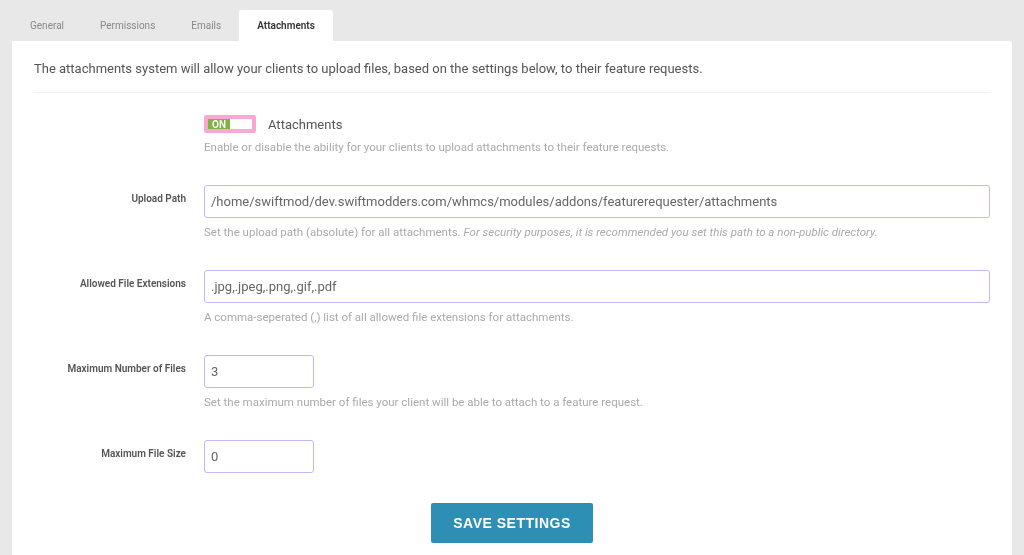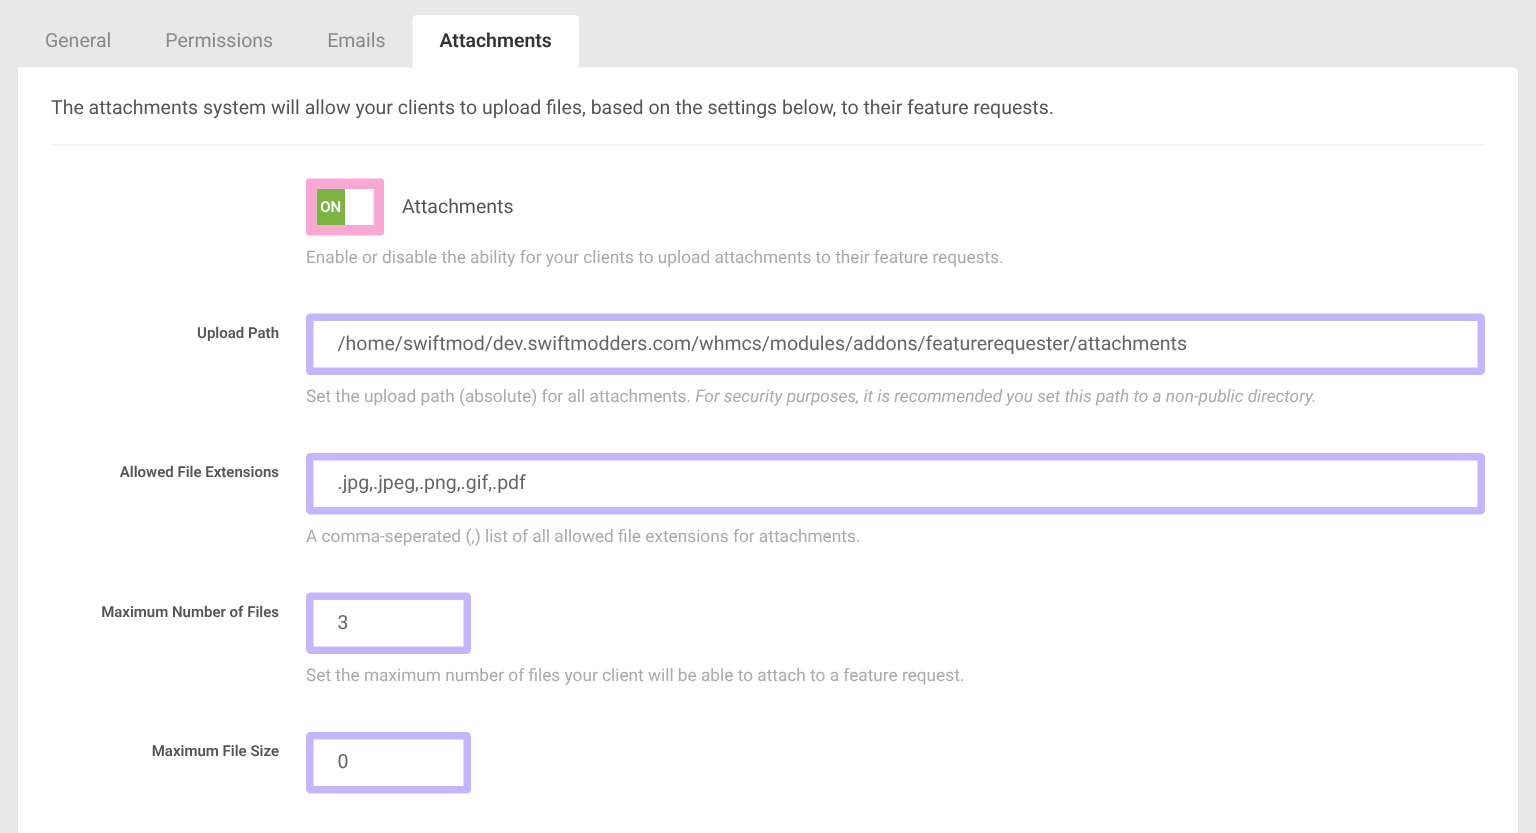--- a/index.html
+++ b/index.html
@@ -11,21 +11,21 @@
       color: #555;
     }
     .tabs {
       display: flex;
       gap: 0;
     }
     .tab {
       padding: 10px 18px;
       color: #888;
       cursor: pointer;
-      font-size: 13px;
+      font-size: 10px;
     }
     .tab.active {
       background: #fff;
       color: #333;
       font-weight: 600;
       border-radius: 3px 3px 0 0;
     }
     .panel {
       background: #fff;
       border-radius: 0 3px 3px 3px;
@@ -59,22 +59,22 @@
     }
     .toggle-row {
       display: flex;
       align-items: center;
       gap: 12px;
       margin-bottom: 6px;
     }
     .toggle {
       display: inline-flex;
       width: 52px;
-      height: 38px;
-      border: 7px solid #f9a8d4;
+      height: 18px;
+      border: 4px solid #f9a8d4;
       border-radius: 2px;
       overflow: hidden;
       cursor: pointer;
       background: #fff;
     }
     .toggle-on {
       background: #7cb342;
       color: #fff;
       font-size: 10px;
       font-weight: 600;
@@ -95,22 +95,22 @@
       color: #aaa;
       font-size: 11.5px;
       margin-top: 6px;
       line-height: 1.4;
     }
     .help em, .help .italic {
       font-style: italic;
     }
     input[type="text"] {
       width: 100%;
-      padding: 8px 16px;
-      border: 5px solid #c4b5fd;
+      padding: 8px 6px;
+      border: 1px solid #c4b5fd;
       border-radius: 3px;
       font-size: 13px;
       color: #666;
       font-family: inherit;
     }
     input.small {
       width: 110px;
     }
     .actions {
       text-align: center;

